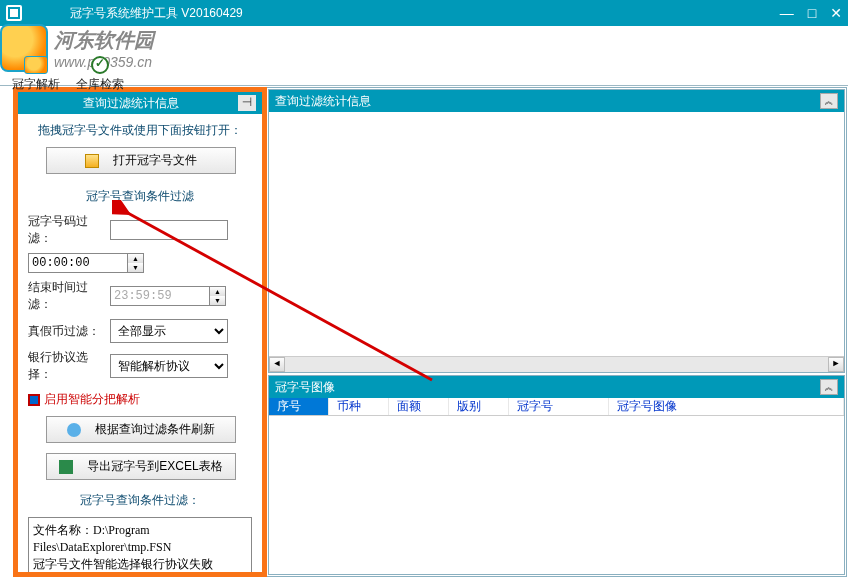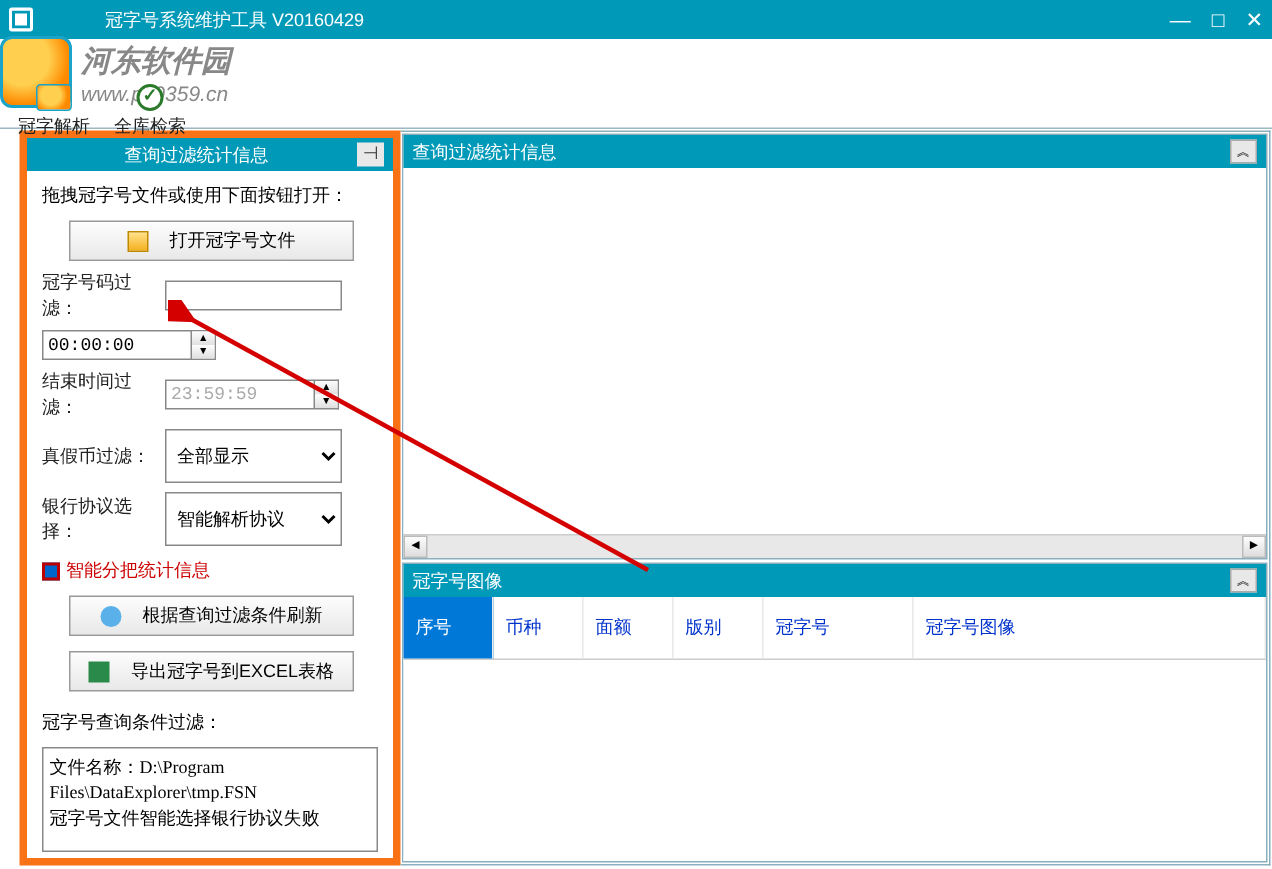--- a/index.html
+++ b/index.html
@@ -27,55 +27,55 @@
 .tool-btn span { color: #222; }
 
 .main-area { display: flex; height: 492px; padding: 1px; }
 
 .left-panel { width: 254px; border: 5px solid #f97316; display: flex; flex-direction: column; margin-left: 12px; }
 .panel-header { background: #0099b8; color: #fff; height: 22px; display: flex; align-items: center; padding: 0 6px; }
 .panel-header .hdr-text { flex: 1; text-align: center; }
 .panel-header .pin-btn { width: 18px; height: 16px; background: #e8e8e8; color: #333; text-align: center; cursor: pointer; line-height: 14px; }
 
 .left-content { padding: 8px 10px; flex: 1; overflow: auto; }
-.blue-text { color: #000000; margin-bottom: 8px; }
+.blue-text { color: #0c4a6e; margin-bottom: 8px; text-align: center; }
 .btn { background: linear-gradient(#fdfdfd, #e8e8e8); border: 1px solid #999; padding: 4px 10px; cursor: pointer; display: inline-flex; align-items: center; gap: 6px; }
 .btn-wide { width: 190px; justify-content: center; margin-left: 18px; gap: 14px; }
 .btn-icon { width: 14px; height: 14px; }
 .btn-icon.folder { background: linear-gradient(#ffe28a, #f5b020); border: 1px solid #c08a00; }
 .btn-icon.refresh { background: #5ab0e8; border-radius: 50%; }
 .btn-icon.excel { background: #2a8a4a; }
 
 .form-row { display: flex; align-items: center; margin: 6px 0; gap: 4px; }
 .form-row label { color: #222; width: 78px; }
 .text-input { border: 1px solid #888; height: 20px; width: 118px; padding: 0 3px; background: #fff; }
 .spinner-wrap { display: flex; }
 .spinner-wrap .text-input { width: 100px; font-family: Liberation Mono, monospace; }
 .spinner { width: 16px; border: 1px solid #888; border-left: none; display: flex; flex-direction: column; }
 .spinner div { flex: 1; background: linear-gradient(#fdfdfd,#e0e0e0); text-align: center; font-size: 7px; line-height: 9px; cursor: pointer; }
-.select { border: 1px solid #888; height: 36px; width: 118px; background: #fff; padding: 0 3px; }
+.select { border: 1px solid #888; height: 24px; width: 118px; background: #fff; padding: 0 3px; }
 .checkbox-row { display: flex; align-items: center; gap: 4px; margin: 8px 0; }
 .checkbox-row .cb { width: 12px; height: 12px; border: 2px solid #b00; background: #fff; }
 .checkbox-row .cb.checked { background: #0066cc; }
 .red-text { color: #cc0000; }
 
 .analysis-box { border: 1px solid #888; background: #fff; padding: 4px; height: 70px; margin-top: 2px; font-family: SimSun; line-height: 1.4; }
 
 .right-panel { flex: 1; border: 1px solid #8ab0c0; border-left: none; display: flex; flex-direction: column; }
 .right-top { flex: 1; border: 1px solid #8ab0c0; margin: 1px; display: flex; flex-direction: column; min-height: 0; }
 .right-top .body { flex: 1; background: #fff; }
 .scroll-h { height: 16px; background: #e8e8e8; border-top: 1px solid #ccc; display: flex; }
 .scroll-h .sb-btn { width: 16px; background: linear-gradient(#fdfdfd,#ddd); border: 1px solid #bbb; text-align: center; font-size: 9px; cursor: pointer; }
 .scroll-h .sb-track { flex: 1; }
 
 .right-bottom { height: 200px; border: 1px solid #8ab0c0; margin: 1px; display: flex; flex-direction: column; }
 .collapse-btn { width: 18px; height: 16px; background: #e8e8e8; border: 1px solid #aaa; color: #333; text-align: center; cursor: pointer; font-size: 9px; line-height: 14px; }
 
 .table-hdr { display: flex; border-bottom: 1px solid #ccc; background: #fff; }
-.table-hdr .th { padding: 12px 8px; color: #0033cc; border-right: 1px solid #e8e8e8; }
+.table-hdr .th { padding: 0 8px; color: #0033cc; border-right: 1px solid #e8e8e8; }
 .th.active { background: #0078d7; color: #fff; }
 .table-body { flex: 1; background: #fff; }
 
 .arrow { position: absolute; left: 112px; top: 200px; pointer-events: none; z-index: 50; }
 </style>
 </head>
 <body>
 
 <div class="titlebar">
   <div class="app-icon">
@@ -119,20 +119,21 @@
       <span class="hdr-text">查询过滤统计信息</span>
       <div class="pin-btn">⊣</div>
     </div>
     <div class="left-content">
       <div class="blue-text">拖拽冠字号文件或使用下面按钮打开：</div>
       <div class="btn btn-wide">
         <div class="btn-icon folder"></div>
         <span>打开冠字号文件</span>
       </div>
 
+      <div class="blue-text" style="margin-top:14px">冠字号查询条件过滤</div>
 
       <div class="form-row">
         <label>冠字号码过滤：</label>
         <input class="text-input" value="" style="">
       </div>
       <div class="form-row">
         <div class="spinner-wrap">
           <input class="text-input" value="00:00:00" style="">
           <div class="spinner">
               <div>▲</div>
@@ -158,21 +159,21 @@
       </div>
       <div class="form-row">
         <label>银行协议选择：</label>
         <select class="select">
           <option>智能解析协议</option>
         </select>
       </div>
 
       <div class="checkbox-row">
         <div class="cb checked"></div>
-        <span class="red-text">智能分把统计信息</span>
+        <span class="red-text">启用智能分把解析</span>
       </div>
 
       <div class="btn btn-wide">
         <div class="btn-icon refresh"></div>
         <span>根据查询过滤条件刷新</span>
       </div>
       <div style="height:10px"></div>
       <div class="btn btn-wide">
         <div class="btn-icon excel"></div>
         <span>导出冠字号到EXCEL表格</span>

